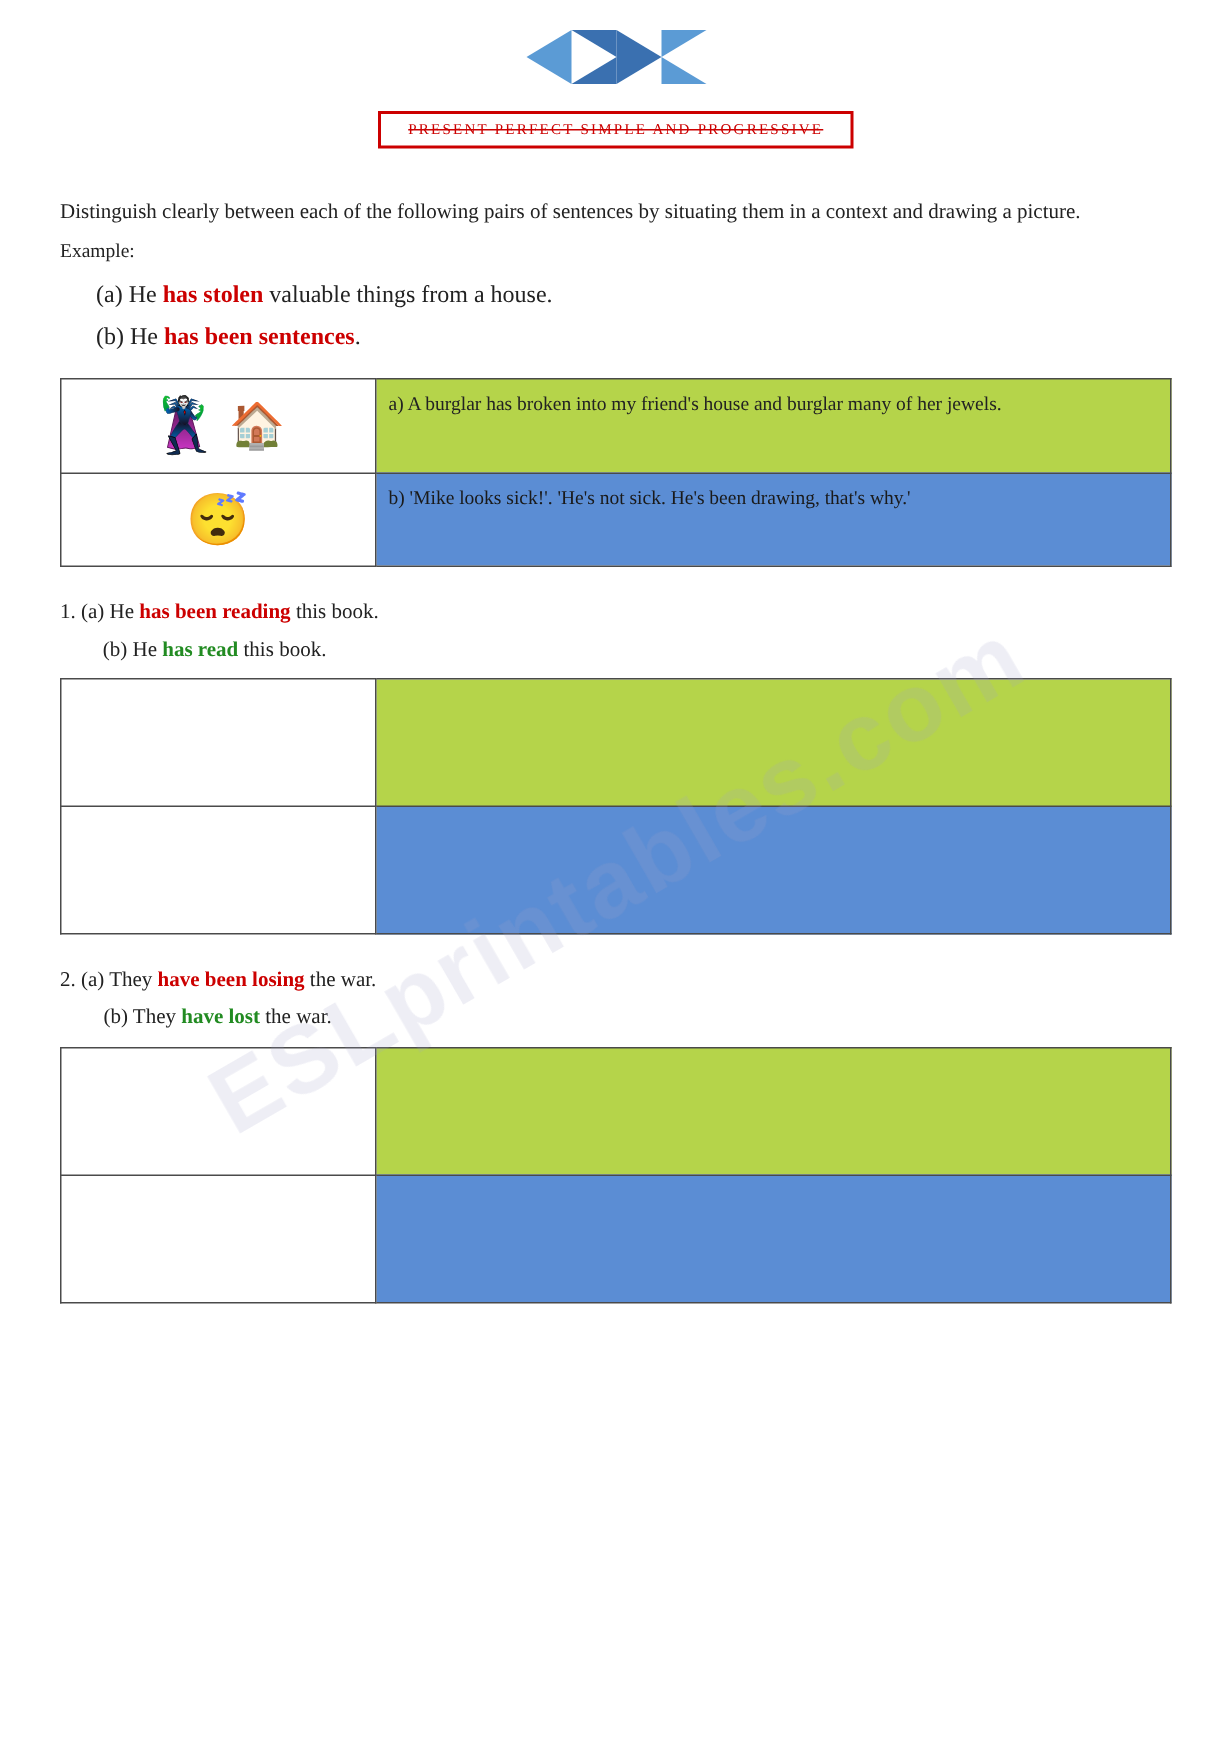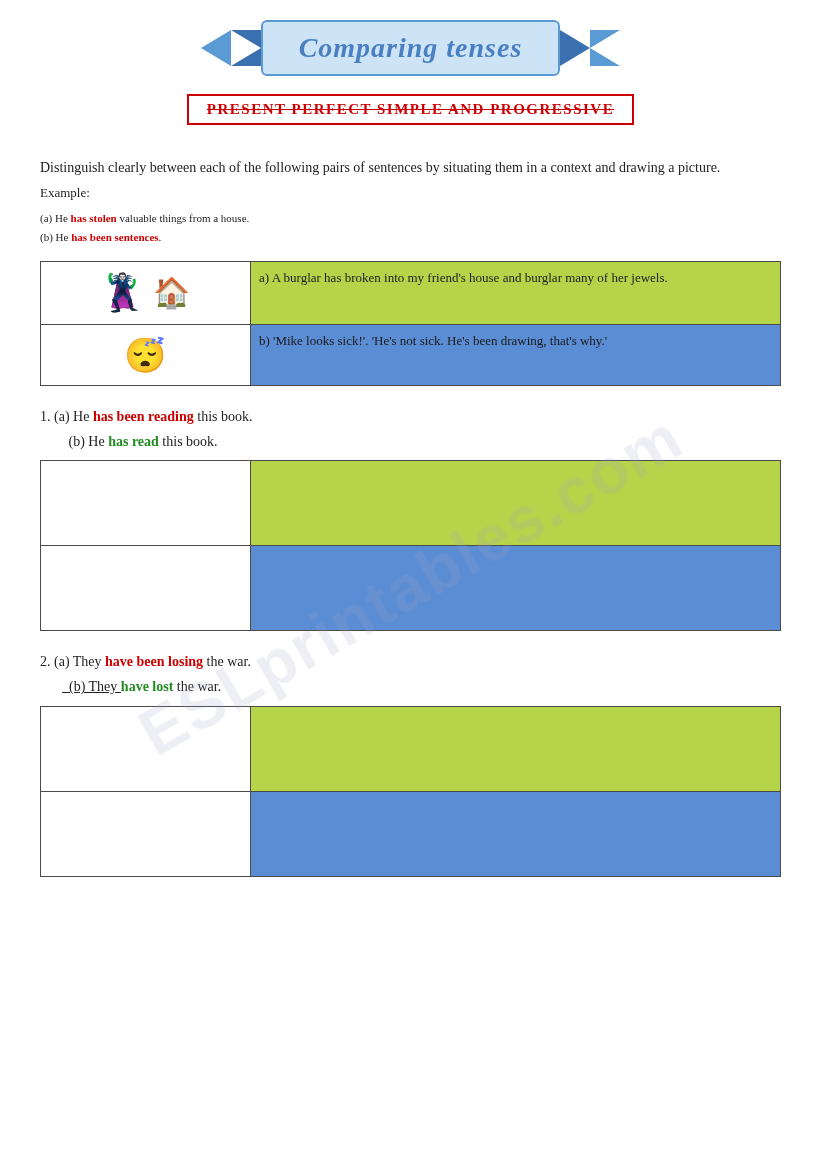--- a/index.html
+++ b/index.html
@@ -57,22 +57,22 @@
       border: 2px solid #cc0000;
       display: inline-block;
       padding: 5px 18px;
       margin: 0 auto 16px auto;
       display: flex;
       justify-content: center;
     }
 
     .subtitle-text {
       color: #cc0000;
-      font-size: 15px;
-      font-weight: bold;
+      font-size: 10px;
+      font-weight: normal;
       letter-spacing: 1.5px;
       font-family: 'Comic Sans MS', cursive;
       text-decoration: line-through;
       text-decoration-color: #cc0000;
     }
 
     
     .instructions {
       font-size: 14px;
       line-height: 1.6;
@@ -80,21 +80,22 @@
       margin-bottom: 6px;
     }
 
     .example-label {
       font-size: 13px;
       margin-bottom: 8px;
       margin-top: 2px;
     }
 
     .example-item {
-      font-size: 11px;
+      font-size: 16px;
+      margin-left: 24px;
       line-height: 1.7;
     }
 
     .red-bold { color: #cc0000; font-weight: bold; }
     .green-bold { color: #228B22; font-weight: bold; }
 
     
     .exercise-table {
       width: 100%;
       border-collapse: collapse;
@@ -194,23 +195,20 @@
     <div style="display:flex;align-items:center;">
       <div style="width:0;height:0;border-top:18px solid transparent;border-bottom:0px solid transparent;border-right:30px solid #5b9bd5;"></div>
       <div style="width:0;height:0;border-top:0px solid transparent;border-bottom:18px solid transparent;border-right:30px solid #3a70b0;"></div>
     </div>
     <div style="display:flex;align-items:center;">
       <div style="width:0;height:0;border-top:0px solid transparent;border-bottom:18px solid transparent;border-right:30px solid #5b9bd5;"></div>
       <div style="width:0;height:0;border-top:18px solid transparent;border-bottom:0px solid transparent;border-right:30px solid #3a70b0;"></div>
     </div>
   </div>
 
-  <div class="banner-ribbon">
-    <span class="banner-title">Comparing tenses</span>
-  </div>
 
   <div style="display:flex;flex-direction:column;margin-left:0;">
     <div style="display:flex;align-items:center;">
       <div style="width:0;height:0;border-top:18px solid transparent;border-bottom:0px solid transparent;border-left:30px solid #3a70b0;"></div>
       <div style="width:0;height:0;border-top:0px solid transparent;border-bottom:18px solid transparent;border-left:30px solid #5b9bd5;"></div>
     </div>
     <div style="display:flex;align-items:center;">
       <div style="width:0;height:0;border-top:0px solid transparent;border-bottom:18px solid transparent;border-left:30px solid #3a70b0;"></div>
       <div style="width:0;height:0;border-top:18px solid transparent;border-bottom:0px solid transparent;border-left:30px solid #5b9bd5;"></div>
     </div>
@@ -279,21 +277,21 @@
   <tr>
     <td class="img-cell" style="height:85px;"></td>
     <td class="empty-cell-blue"></td>
   </tr>
 </tbody>
   </table>
 
 <div class="exercise-label">
   <span>2. </span>
   <span>(a) They </span><span class="red-bold">have been losing</span><span> the war.</span><br>
-  <span style="margin-left:22px;text-decoration:underline;">&nbsp;&nbsp;(b) They </span><span class="green-bold">have lost</span><span> the war.</span>
+  <span style="margin-left:22px;">&nbsp;&nbsp;(b) They </span><span class="green-bold">have lost</span><span> the war.</span>
 </div>
 
 <table class="exercise-table">
   <tbody>
       <tr>
     <td class="img-cell" style="height:85px;"></td>
     <td class="empty-cell-green"></td>
   </tr>
   <tr>
     <td class="img-cell" style="height:85px;"></td>

